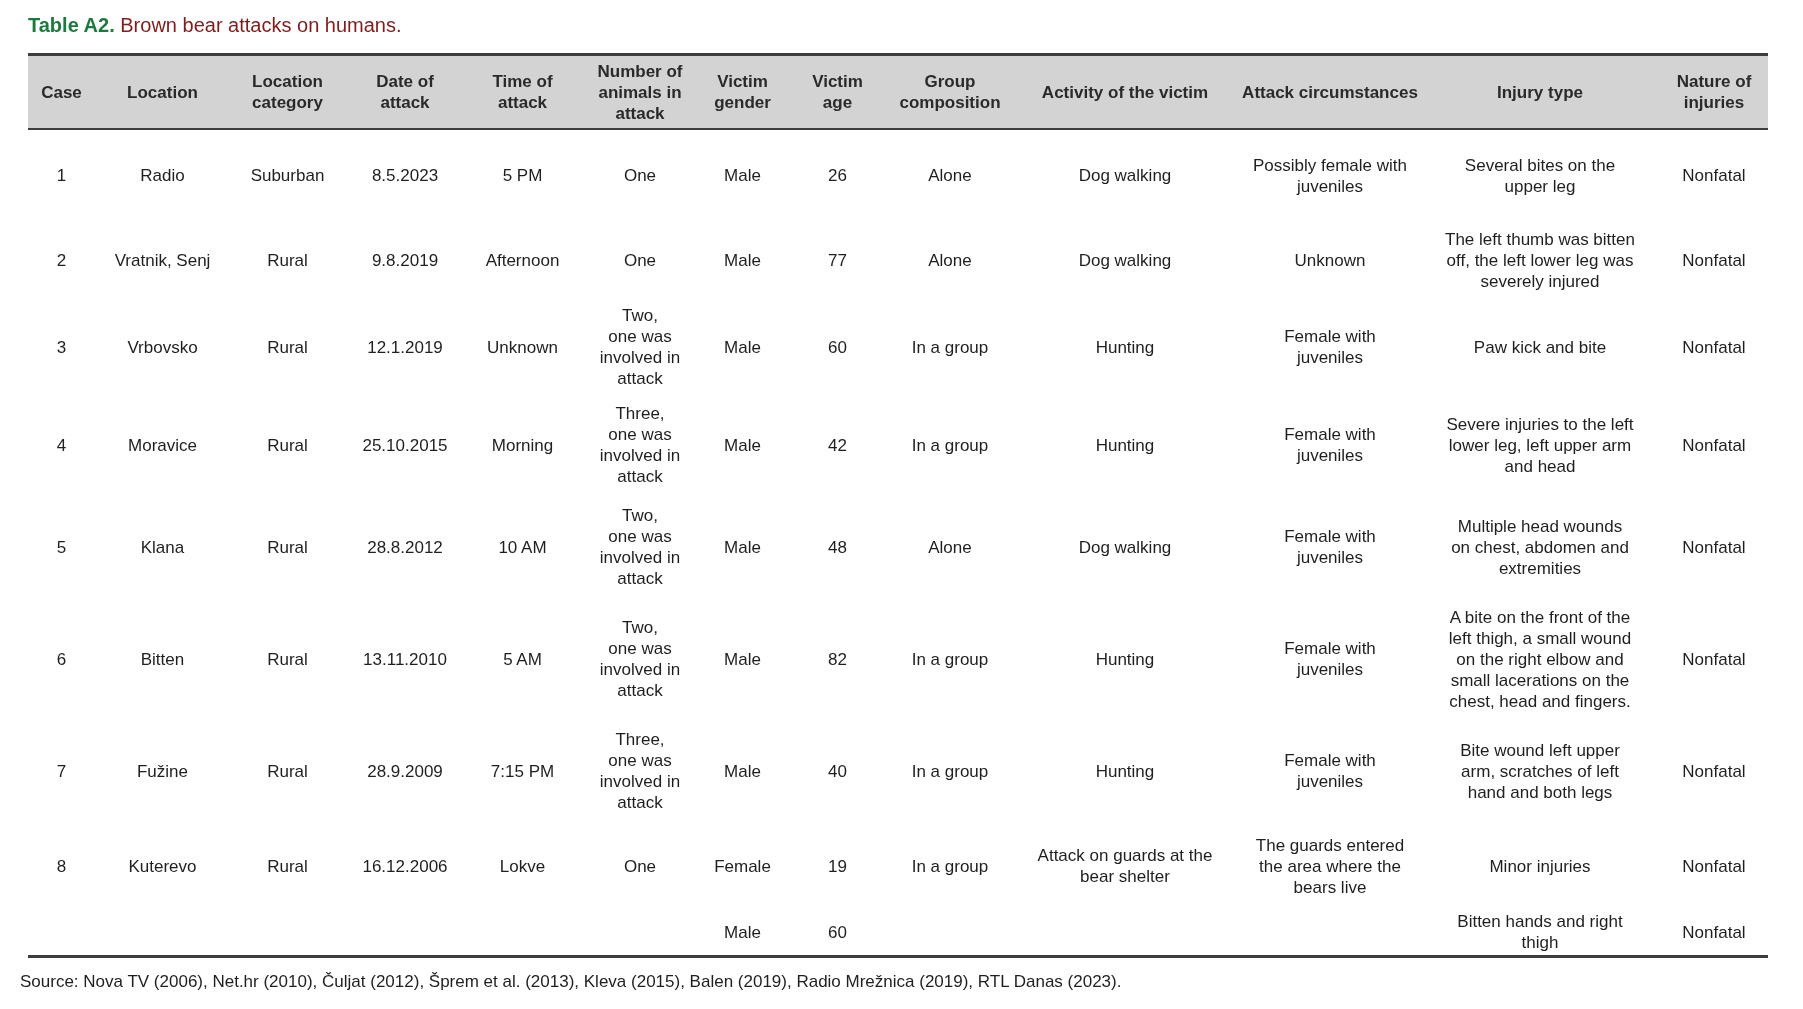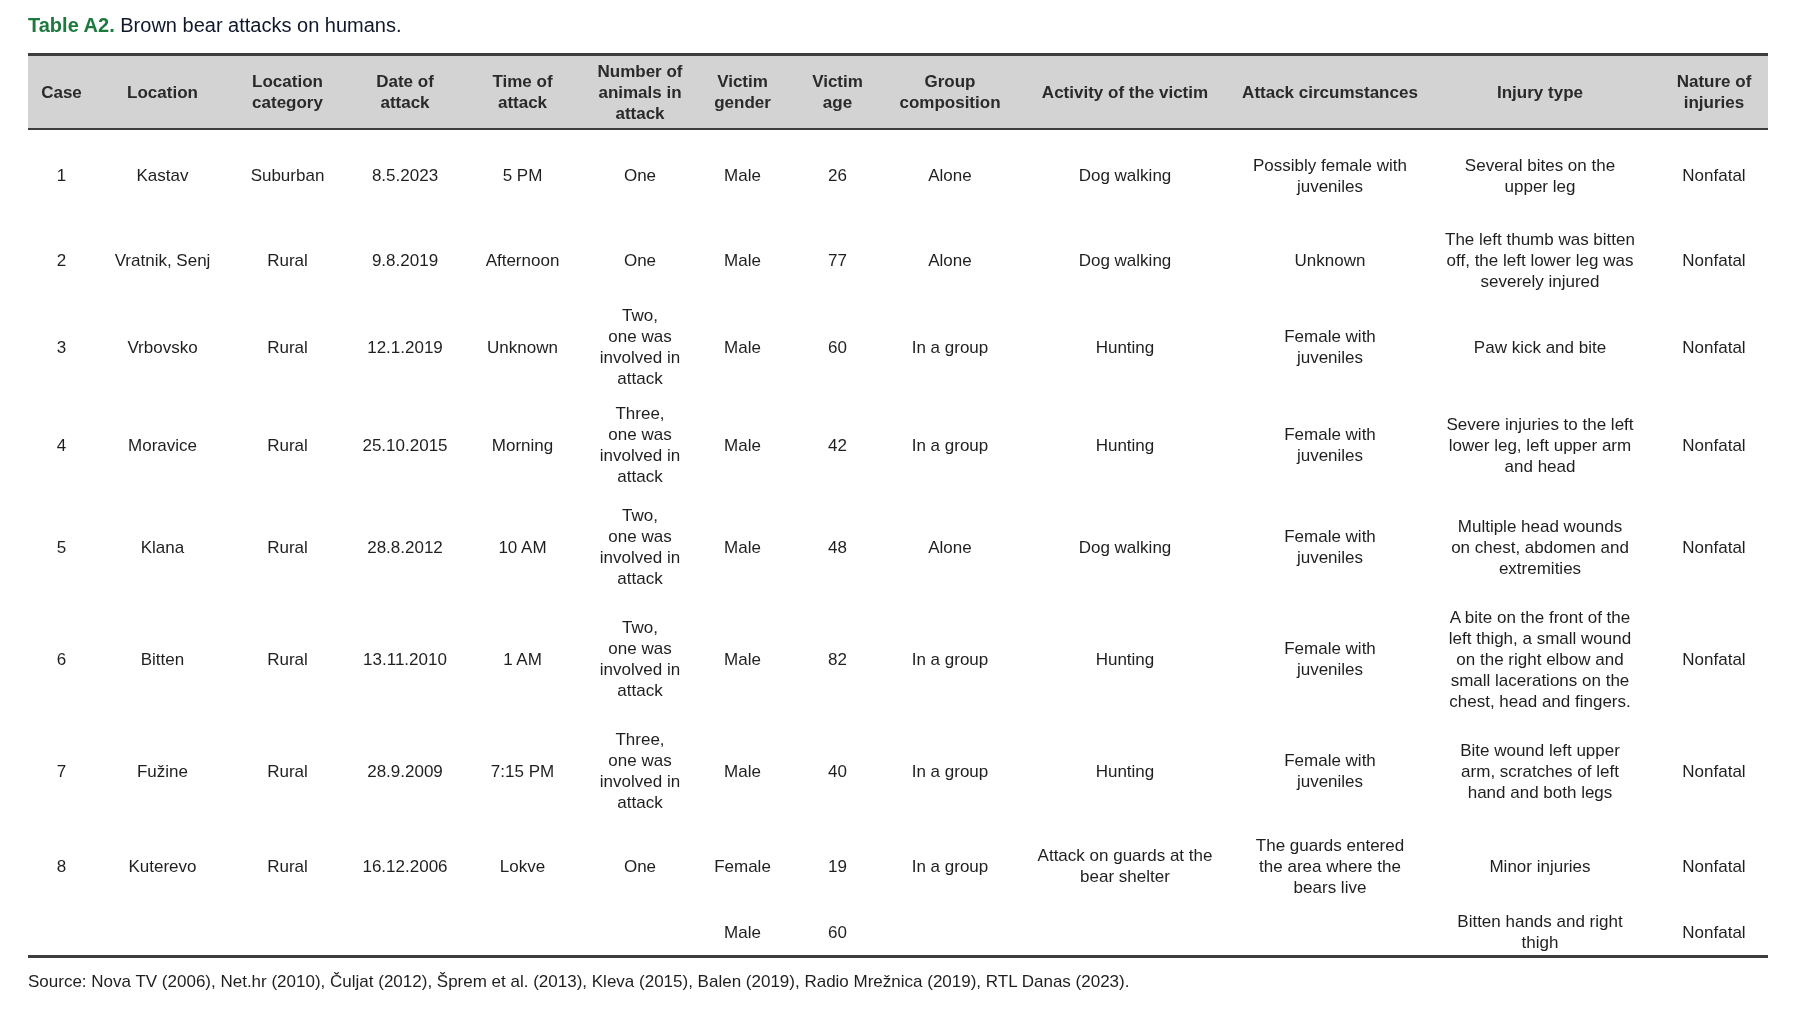--- a/index.html
+++ b/index.html
@@ -21,21 +21,21 @@
     top: 12px;
     font-size: 20px;
     line-height: 26px;
   }
   .caption .caption-label {
     font-weight: 700;
     color: #1d7a3e;
     text-align: center;
   }
   .caption .caption-text {
-    color: #0f172a;
+    color: #7f1d1d;
   }
   table.bear-table {
     position: absolute;
     left: 28px;
     top: 53px;
     width: 1740px;
     border-collapse: collapse;
     table-layout: fixed;
     border-top: 3px solid #3d3d3d;
     border-bottom: 3px solid #3d3d3d;
@@ -79,21 +79,21 @@
   tbody tr:nth-child(2) { height: 78px; }
   tbody tr:nth-child(3) { height: 96px; }
   tbody tr:nth-child(4) { height: 100px; }
   tbody tr:nth-child(5) { height: 104px; }
   tbody tr:nth-child(6) { height: 120px; }
   tbody tr:nth-child(7) { height: 104px; }
   tbody tr:nth-child(8) { height: 86px; }
   tbody tr:nth-child(9) { height: 46px; }
   .source-line {
     position: absolute;
-    left: 28px;
+    left: 20px;
     top: 972px;
     font-size: 17px;
     color: #1f1f1f;
     white-space: nowrap;
   }
 </style>
 </head>
 <body>
 
 <div class="caption">
@@ -138,21 +138,21 @@
         <th>Activity of the victim</th>
         <th>Attack circumstances</th>
         <th>Injury type</th>
         <th>Nature of
 injuries</th>
       </tr>
   </thead>
   <tbody>
       <tr>
         <td>1</td>
-        <td>Kastav</td>
+        <td>Radio</td>
         <td>Suburban</td>
         <td>8.5.2023</td>
         <td>5 PM</td>
         <td>One</td>
         <td>Male</td>
         <td>26</td>
         <td>Alone</td>
         <td>Dog walking</td>
         <td>Possibly female with
 juveniles</td>
@@ -236,21 +236,21 @@
         <td>Multiple head wounds
 on chest, abdomen and
 extremities</td>
         <td>Nonfatal</td>
       </tr>
       <tr>
         <td>6</td>
         <td>Bitten</td>
         <td>Rural</td>
         <td>13.11.2010</td>
-        <td>1 AM</td>
+        <td>5 AM</td>
         <td>Two,
 one was
 involved in
 attack</td>
         <td>Male</td>
         <td>82</td>
         <td>In a group</td>
         <td>Hunting</td>
         <td>Female with
 juveniles</td>

